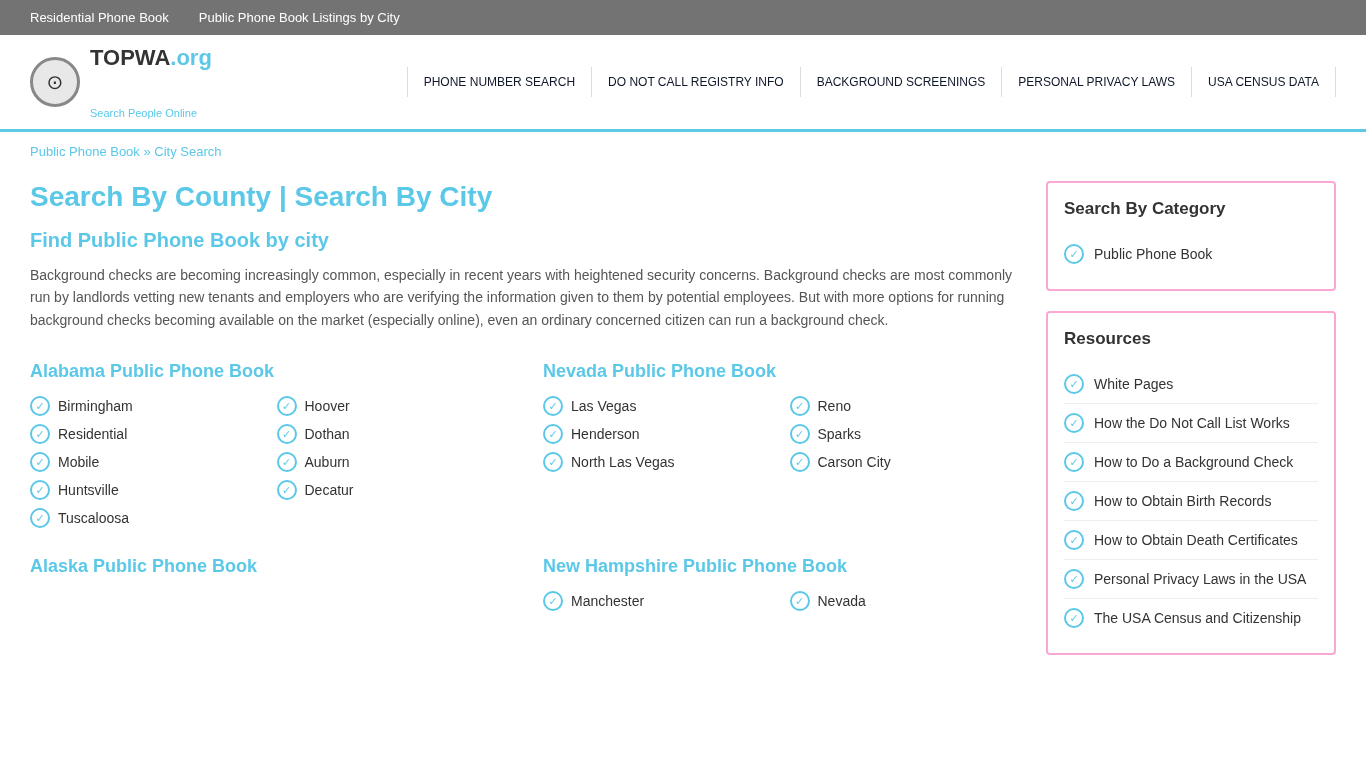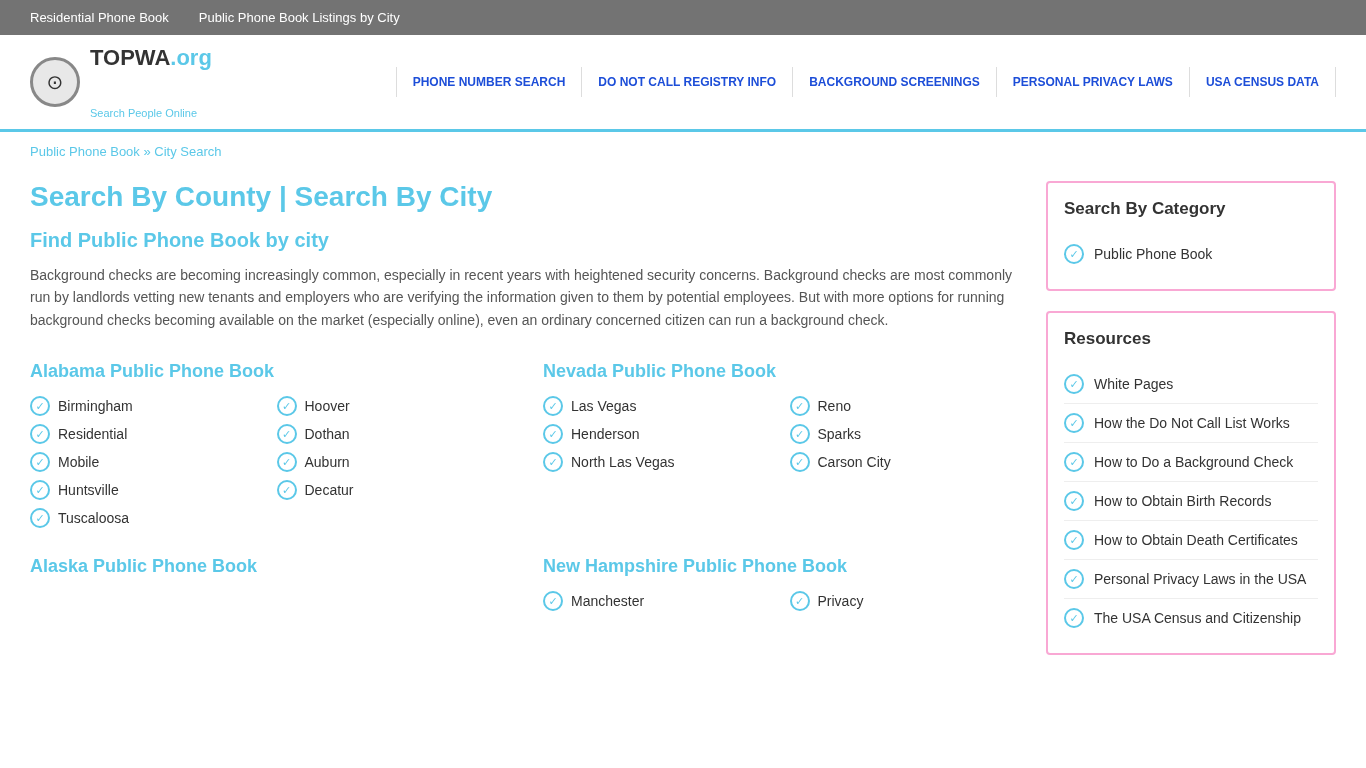--- a/index.html
+++ b/index.html
@@ -60,22 +60,22 @@
       color: #5bc8e8;
     }
     .main-nav {
       display: flex;
       flex: 1;
       justify-content: flex-end;
     }
     .main-nav a {
       padding: 8px 16px;
       font-size: 12px;
-      font-weight: bold;
-      color: #1d4ed8;
+      font-weight: normal;
+      color: #0f172a;
       text-decoration: none;
       border-right: 1px solid #ddd;
       text-transform: uppercase;
       display: flex;
       align-items: center;
     }
     .main-nav a:first-child { border-left: 1px solid #ddd; }
 
     
     .breadcrumb {
@@ -323,21 +323,21 @@
 
       <div class="state-section">
         <div class="state-title">New Hampshire Public Phone Book</div>
         <div class="city-grid">
           <div class="city-item">
             <div class="check-icon">✓</div>
             <span>Manchester</span>
           </div>
           <div class="city-item">
             <div class="check-icon">✓</div>
-            <span>Privacy</span>
+            <span>Nevada</span>
           </div>
         </div>
       </div>
 
     </div>
   </div>
 
   <div class="sidebar">
 
     <div class="sidebar-box">

